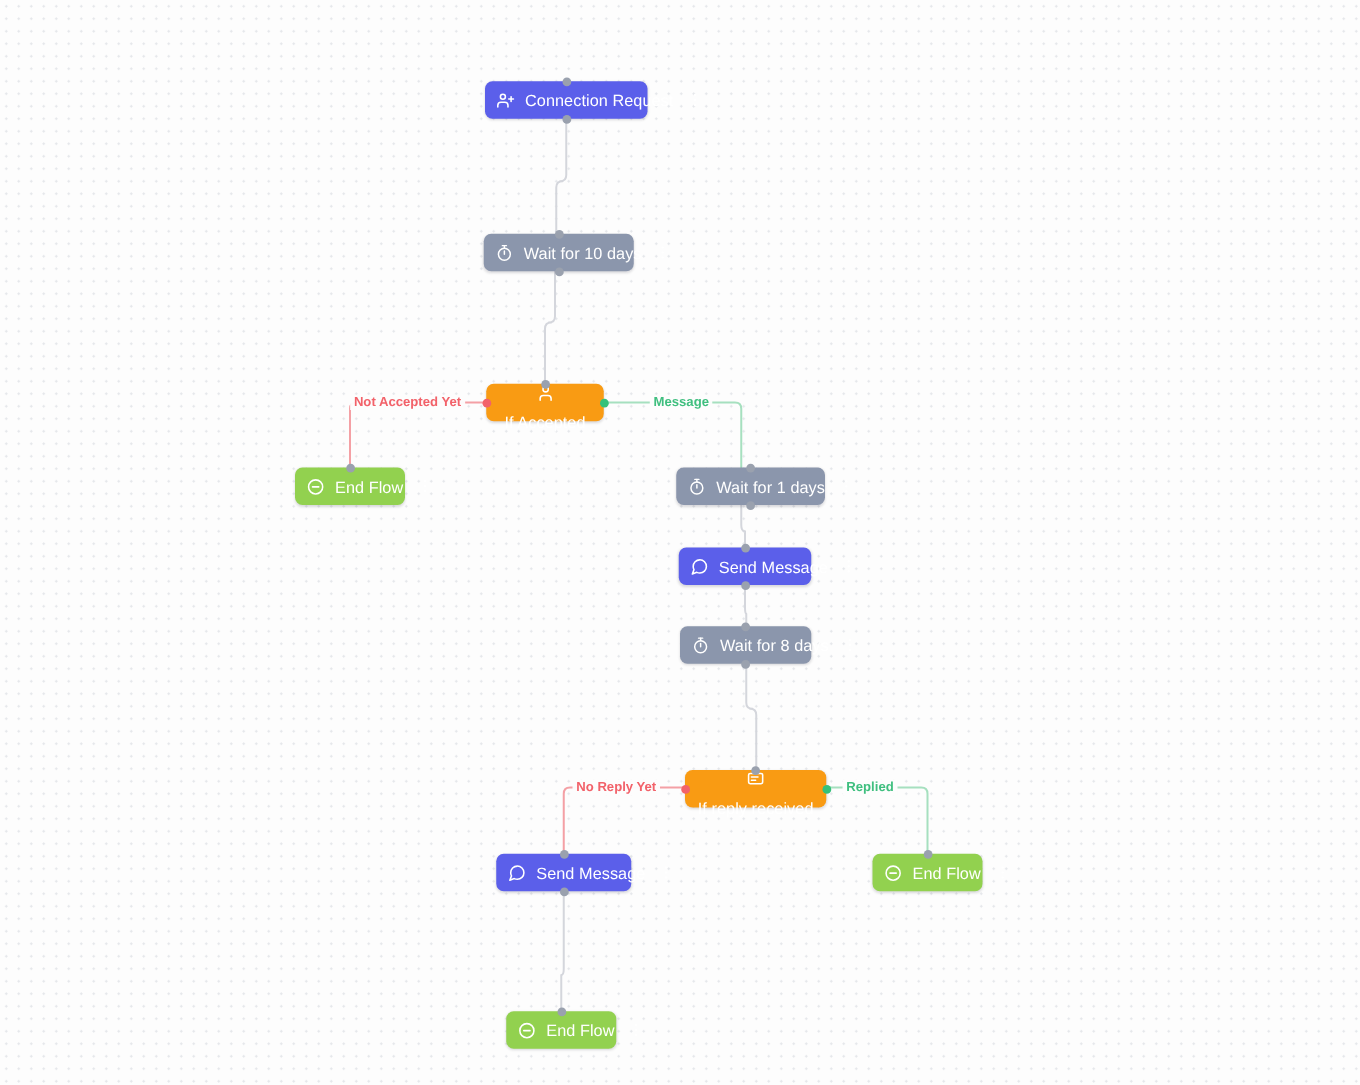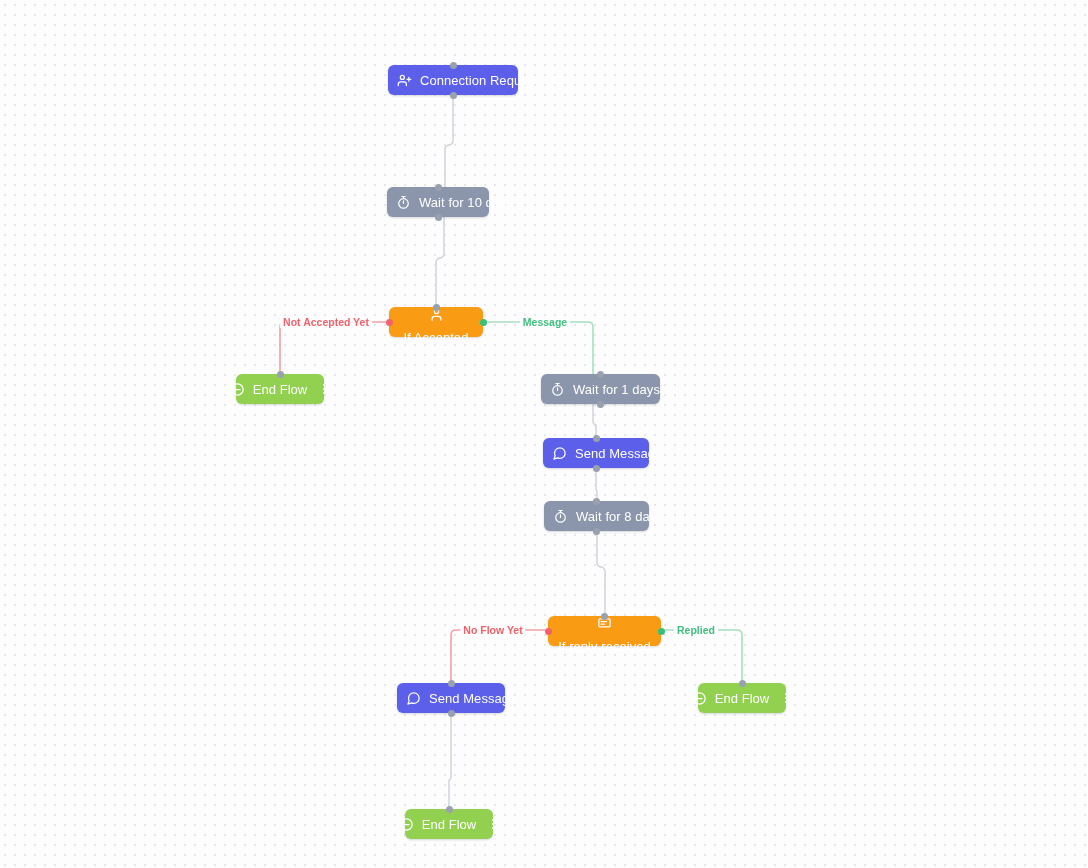--- a/index.html
+++ b/index.html
@@ -69,21 +69,21 @@
   .node .node-menu i {
     display: block;
     width: 2px;
     height: 2px;
     border-radius: 50%;
     background: rgba(255,255,255,0.92);
   }
   .node.kind-action   { background: #5b5fea; }
   .node.kind-delay    { background: #8b96ac; }
   .node.kind-cond     { background: #f99b13; flex-direction: column; }
-  .node.kind-end      { background: #92d14f; justify-content: center; }
+  .node.kind-end      { background: #92d14f; }
 
   
   .handle {
     position: absolute;
     border-radius: 50%;
     z-index: 7;
   }
   .handle.h-top, .handle.h-bottom {
     width: 7px; height: 7px;
     background: #9aa1ae;
@@ -134,21 +134,21 @@
       <path d="M 596 468 L 596 486 Q 596 491 597 491 L 597 501" fill="none" stroke="#d4d6dc" stroke-width="1.6" stroke-linecap="round" stroke-linejoin="round"></path>
       <path d="M 597 531 L 597 562 Q 597 567 602 567 L 600 567 Q 605 567 605 572 L 605 616" fill="none" stroke="#d4d6dc" stroke-width="1.6" stroke-linecap="round" stroke-linejoin="round"></path>
       <path d="M 545 630 L 456 630 Q 451 630 451 635 L 451 683" fill="none" stroke="#f4a0a5" stroke-width="1.6" stroke-linecap="round" stroke-linejoin="round"></path>
       <path d="M 664 630 L 737 630 Q 742 630 742 635 L 742 683" fill="none" stroke="#a6e0bf" stroke-width="1.6" stroke-linecap="round" stroke-linejoin="round"></path>
       <path d="M 451 713 L 451 775 Q 451 780 449 780 L 449 809" fill="none" stroke="#d4d6dc" stroke-width="1.6" stroke-linecap="round" stroke-linejoin="round"></path>
     </svg>
 
   <div id="labels-layer">
       <div class="edge-label lab-no" style="left: 326px; top: 322px;">Not Accepted Yet</div>
       <div class="edge-label lab-yes" style="left: 545px; top: 322px;">Message</div>
-      <div class="edge-label lab-no" style="left: 493px; top: 630px;">No Flow Yet</div>
+      <div class="edge-label lab-no" style="left: 493px; top: 630px;">No Reply Yet</div>
       <div class="edge-label lab-yes" style="left: 696px; top: 630px;">Replied</div>
     </div>
   <div id="nodes-layer">
       <div class="node kind-action" style="left: 388px; top: 65px; width: 130px;">
         <span class="node-icon">
           <svg width="15" height="15" viewBox="0 0 24 24" fill="none" stroke="#fff" stroke-width="2" stroke-linecap="round" stroke-linejoin="round">
             <path d="M15 20v-2a4 4 0 0 0-4-4H6a4 4 0 0 0-4 4v2"></path>
             <circle cx="8.5" cy="7" r="3.2"></circle>
             <line x1="19" y1="7" x2="19" y2="13"></line>
             <line x1="16" y1="10" x2="22" y2="10"></line>
@@ -156,21 +156,21 @@
         </span>
         <span class="node-label">Connection Request</span>
         <span class="node-menu">
           <i></i>
           <i></i>
           <i></i>
         </span>
         <span class="handle h-top"></span>
         <span class="handle h-bottom"></span>
       </div>
-      <div class="node kind-delay" style="left: 387px; top: 187px; width: 102px;">
+      <div class="node kind-delay" style="left: 387px; top: 187px; width: 120px;">
         <span class="node-icon">
           <svg width="15" height="15" viewBox="0 0 24 24" fill="none" stroke="#fff" stroke-width="1.9" stroke-linecap="round" stroke-linejoin="round">
             <circle cx="12" cy="13.5" r="7.6"></circle>
             <line x1="12" y1="13.5" x2="12" y2="9.4"></line>
             <line x1="9.4" y1="2.4" x2="14.6" y2="2.4"></line>
             <line x1="12" y1="2.4" x2="12" y2="5.6"></line>
           </svg>
         </span>
         <span class="node-label">Wait for 10 days</span>
         <span class="node-menu">

